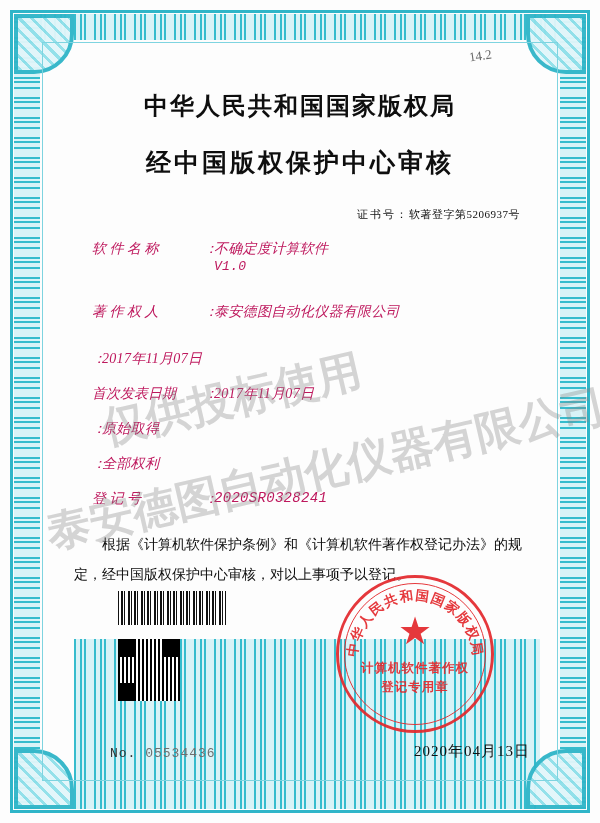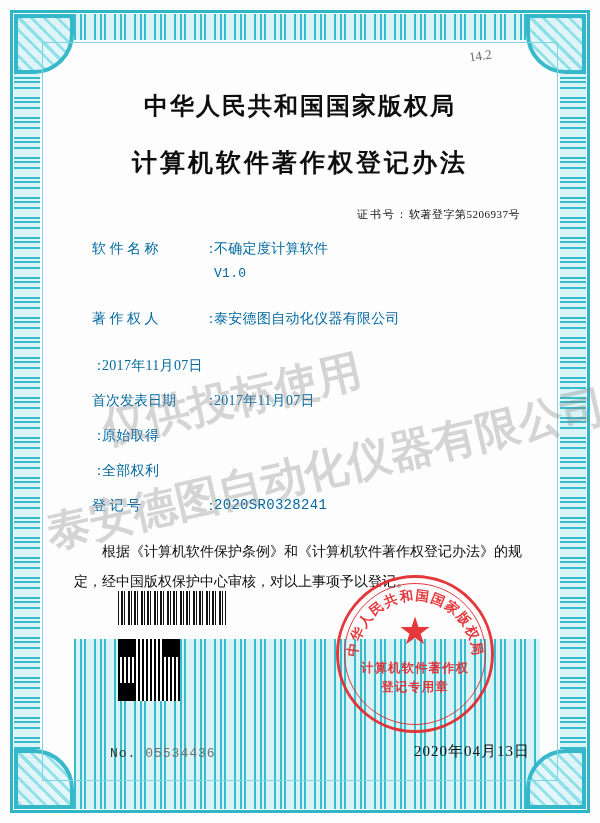--- a/index.html
+++ b/index.html
@@ -102,36 +102,37 @@
     letter-spacing:.5px;
   }
   .certno .lbl{letter-spacing:2px;margin-top:48px;}
 
   .rows{margin-top:18px;padding-left:18px;}
   .row{
     display:flex;
     align-items:flex-start;
     margin-bottom:17px;
     font-size:14px;
-    color:#0369a1;
+    color:#be185d;
+    font-style:italic;
   }
   .row .label{
     width:112px;
     flex:0 0 112px;
     letter-spacing:0px;
     text-align:justify;
     white-space:nowrap;
   }
   .row .colon{width:10px;flex:0 0 10px;}
   .row .value{
     flex:1;
     font-size:14px;
     letter-spacing:.3px;
   }
-  .row .value .sub{display:block;margin-top:8px;font-family:"Liberation Mono",monospace;font-size:13px;}
+  .row .value .sub{display:block;margin-top:1px;font-family:"Liberation Mono",monospace;font-size:13px;}
   .mono{font-family:"Liberation Mono",monospace;}
 
   .gap-big{height:12px;}
 
   .statement{
     margin-top:22px;
     font-size:14px;
     line-height:30px;
     color:#0c0c0c;
     text-indent:28px;
@@ -248,21 +249,21 @@
   <div class="corner tr"></div>
   <div class="corner bl"></div>
   <div class="corner br"></div>
   <div class="inner-line"></div>
 
   <div class="content">
 
     <div class="scribble">14.2</div>
 
     <div class="title1">中华人民共和国国家版权局</div>
-    <div class="title2">计算机软件著作权登记办法</div>
+    <div class="title2">经中国版权保护中心审核</div>
 
     <div class="certno">
       <span class="lbl">证书号：</span><span>软著登字第5206937号</span>
     </div>
 
     <div class="rows">
 
       <div class="row">
         <span class="label">软 件 名 称</span>
         <span class="colon">：</span>

